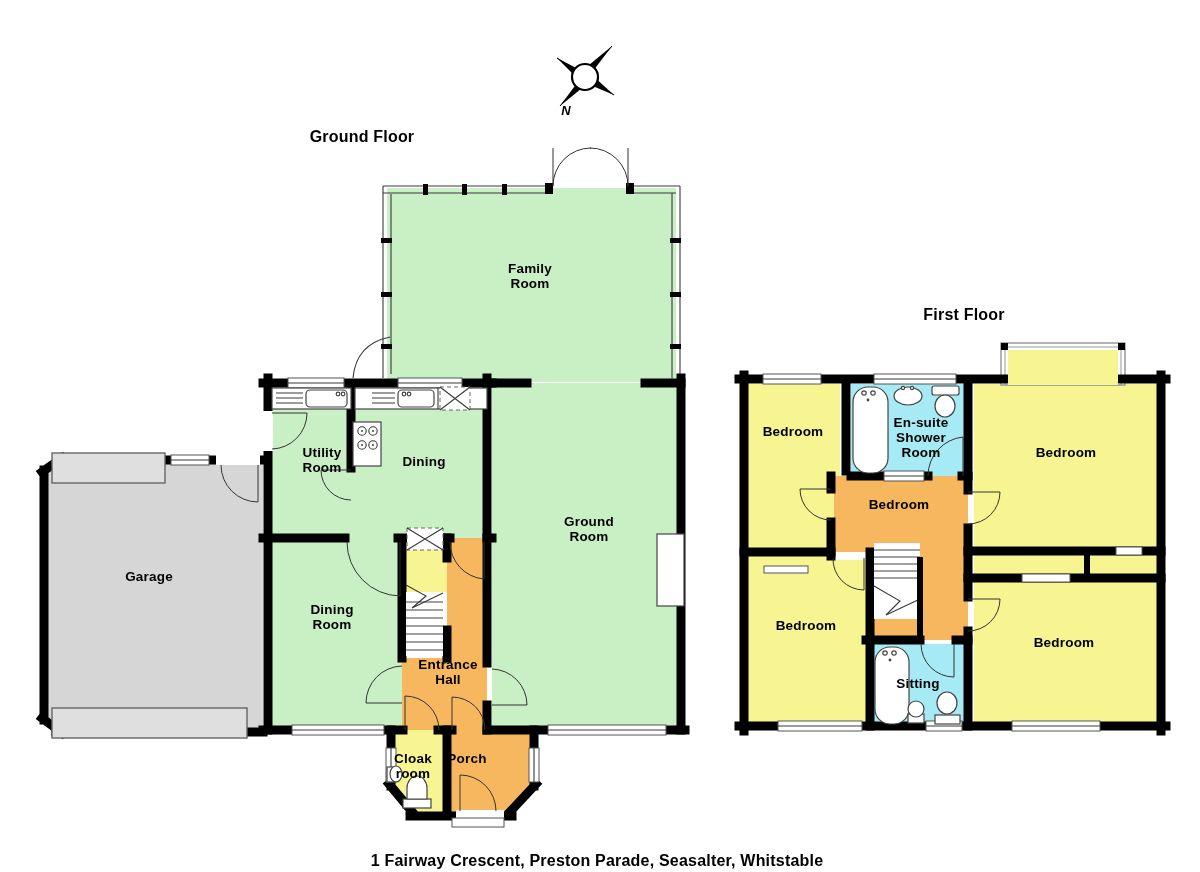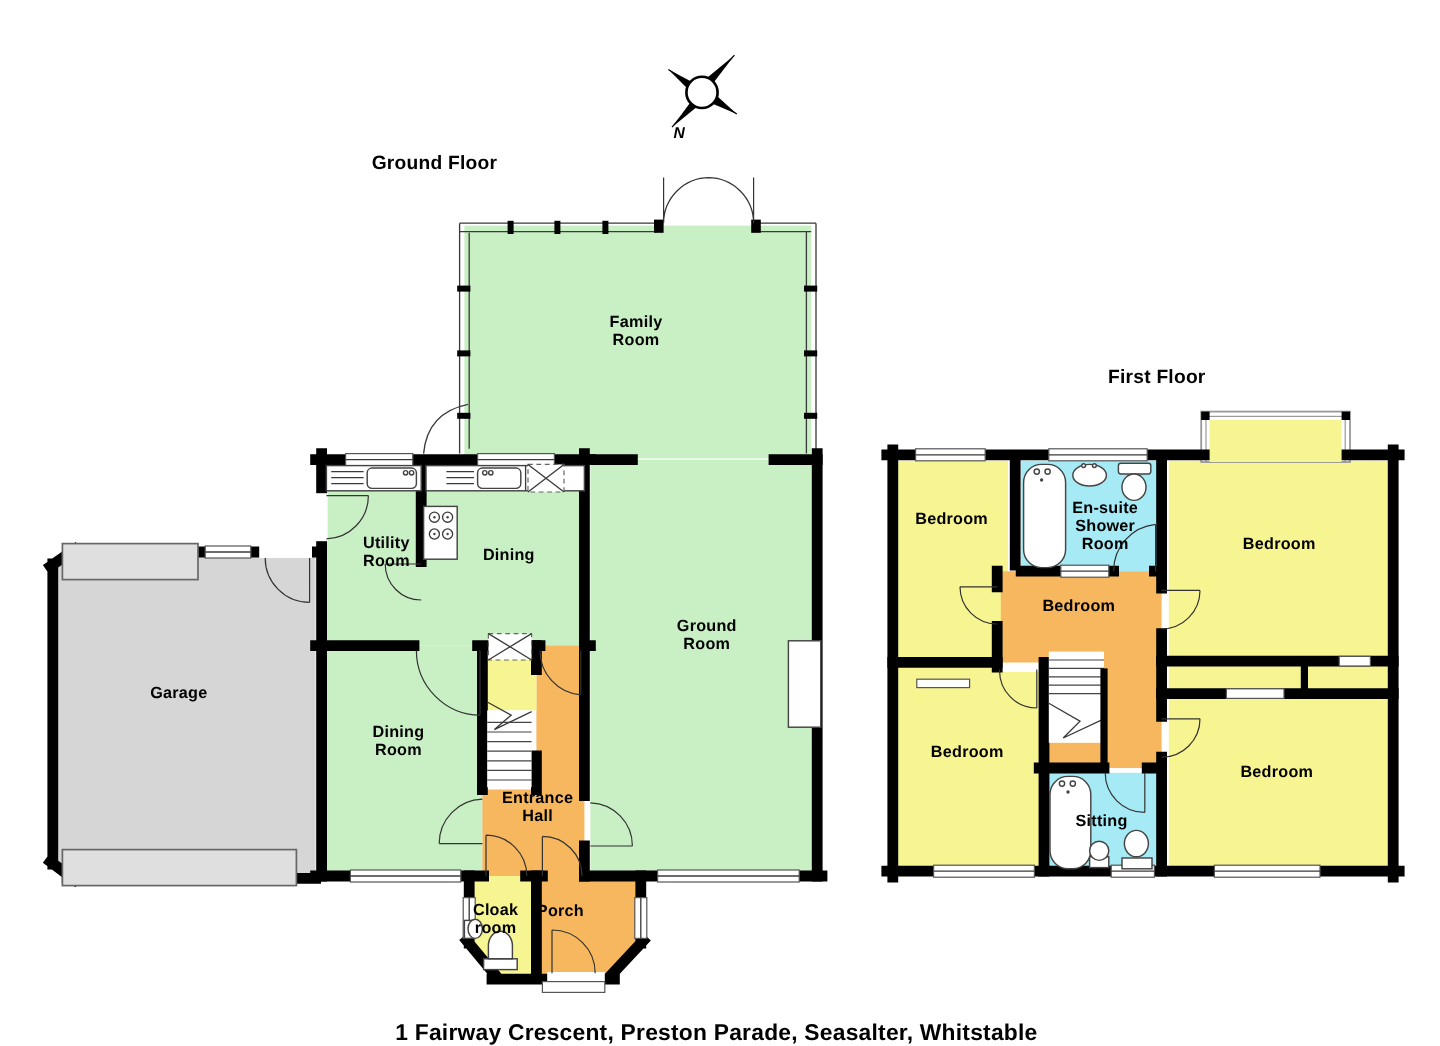--- a/index.html
+++ b/index.html
@@ -3,21 +3,21 @@
 <meta charset="utf-8">
 <style>
   html,body{margin:0;padding:0;background:#fff}
   #stage{position:relative;width:1200px;height:872px;background:#fff;overflow:hidden;
          font-family:"Liberation Sans",sans-serif}
   #plansvg{position:absolute;left:0;top:0}
   .lbl{position:absolute;transform:translate(-50%,-50%);
        font:bold 13.5px "Liberation Sans",sans-serif;text-align:center;
        white-space:pre-line;line-height:1.12;color:#000;letter-spacing:.2px}
   .title{font-size:16px;white-space:nowrap}
-  .caption{font-size:19px;white-space:nowrap}
+  .caption{font-size:16px;white-space:nowrap}
   .north{font-style:italic;font-size:13px}
   .wall{stroke:#000;fill:none;stroke-linecap:square}
   .w9{stroke-width:9}
   .w6{stroke-width:6}
   .thin{stroke:#3a3a3a;stroke-width:1.1;fill:none}
   .winr{fill:#fff;stroke:#555;stroke-width:1}
   .fix{fill:#fff;stroke:#444;stroke-width:1.2}
   .arc{stroke:#333;stroke-width:1;fill:none}
   .dash{fill:#fff;stroke:#666;stroke-width:1;stroke-dasharray:4 3}
   .tread{stroke:#444;stroke-width:1;fill:none}

